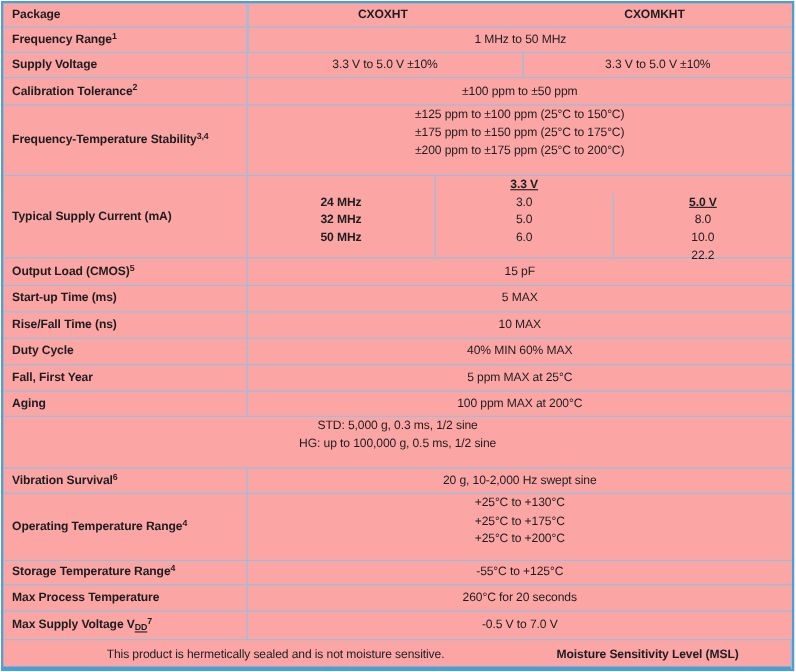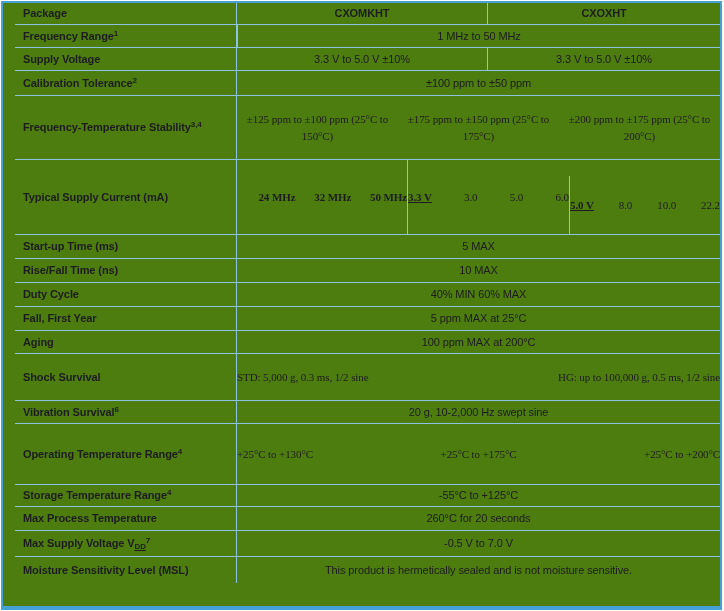--- a/index.html
+++ b/index.html
@@ -7,41 +7,40 @@
   body {
     width: 724px; height: 611px;
     font-family: "Liberation Sans", sans-serif;
     color: #1d1d1f;
   }
   .spec-table {
     width: 721px; height: 609px;
     margin: 1px 1px 0 1px;
     border: 2px solid #46a1d6;
     border-bottom-width: 4px;
-    background: #4d7c0f;
-    padding-left: 12px;
+    background: #fca5a5;
   }
   .row { display: flex; border-bottom: 1px solid #8ec2e5; }
   .row:last-child { border-bottom: none; }
   .cell {
     display: flex; align-items: center;
     font-size: 11px; line-height: 13px;
     letter-spacing: -0.1px;
   }
   .label {
     width: 222px; min-width: 222px;
     padding-left: 8px; padding-right: 4px;
     font-weight: bold;
     border-right: 1px solid #8ec2e5;
   }
   .center { justify-content: center; text-align: center; }
   .vspan { flex: 1; }
   .v2a { width: 250px; }
   .v2b { flex: 1; border-left: 1px solid #8ec2e5; }
-  .stack { flex-direction: row; justify-content: space-between; line-height: 16px; font-family: Liberation Serif, serif; }
+  .stack { flex-direction: column; justify-content: flex-start; line-height: 16px; }
   .stack3 { line-height: 16.5px; }
   
   .sc-freq { width: 170px; font-weight: bold; }
   .sc-col { width: 162px; border-left: 1px solid #8ec2e5; }
   .sc-col-last { flex: 1; border-left: 1px solid #8ec2e5; margin-top: 16px; }
   .sc-head { font-weight: bold; text-decoration: underline; }
   .sc-blank { visibility: hidden; }
   .bold { font-weight: bold; }
   sup { font-size: 8px; line-height: 0; vertical-align: 4px; }
   sub { font-size: 8px; line-height: 0; vertical-align: -2px; text-decoration: underline; }
@@ -50,22 +49,22 @@
   .h26{height:26px}.h47{height:47px}.h61{height:61px}
   .h64{height:64px}.h75{height:75px}
 </style>
 </head>
 <body>
 
 <div class="spec-table">
 
   <div class="row h22">
     <div class="cell label">Package</div>
+    <div class="cell center v2b bold">CXOXHT</div>
     <div class="cell center v2a bold">CXOMKHT</div>
-    <div class="cell center v2b bold">CXOXHT</div>
   </div>
 
   <div class="row h23">
     <div class="cell label">
       <span><span>Frequency Range</span><sup>1</sup></span>
     </div>
     <div class="cell center v2b">1 MHz to 50 MHz</div>
   </div>
 
   <div class="row h23">
@@ -107,20 +106,26 @@
       <div>6.0</div>
     </div>
     <div class="cell center stack sc-col-last">
       <div class="sc-head">5.0 V</div>
       <div>8.0</div>
       <div>10.0</div>
       <div>22.2</div>
     </div>
   </div>
 
+  <div class="row h25">
+    <div class="cell label">
+      <span><span>Output Load (CMOS)</span><sup>5</sup></span>
+    </div>
+    <div class="cell center vspan">15 pF</div>
+  </div>
 
   <div class="row h24">
     <div class="cell label">Start-up Time (ms)</div>
     <div class="cell center vspan">5 MAX</div>
   </div>
 
   <div class="row h24">
     <div class="cell label">Rise/Fall Time (ns)</div>
     <div class="cell center vspan">10 MAX</div>
   </div>
@@ -134,21 +139,20 @@
     <div class="cell label">Fall, First Year</div>
     <div class="cell center vspan">5 ppm MAX at 25°C</div>
   </div>
 
   <div class="row h23">
     <div class="cell label">Aging</div>
     <div class="cell center vspan">100 ppm MAX at 200°C</div>
   </div>
 
   <div class="row h47">
-    <div class="cell label">Shock Survival</div>
     <div class="cell center vspan stack">
       <div>STD: 5,000 g, 0.3 ms, 1/2 sine</div>
       <div>HG: up to 100,000 g, 0.5 ms, 1/2 sine</div>
     </div>
   </div>
 
   <div class="row h23">
     <div class="cell label">
       <span><span>Vibration Survival</span><sup>6</sup></span>
     </div>
@@ -179,17 +183,17 @@
   </div>
 
   <div class="row h26">
     <div class="cell label">
       <span><span>Max Supply Voltage V</span><sub>DD</sub><sup>7</sup></span>
     </div>
     <div class="cell center vspan">-0.5 V to 7.0 V</div>
   </div>
 
   <div class="row h26">
+    <div class="cell center vspan">This product is hermetically sealed and is not moisture sensitive.</div>
     <div class="cell label">Moisture Sensitivity Level (MSL)</div>
-    <div class="cell center vspan">This product is hermetically sealed and is not moisture sensitive.</div>
   </div>
 
 </div>
 
 </body></html>

